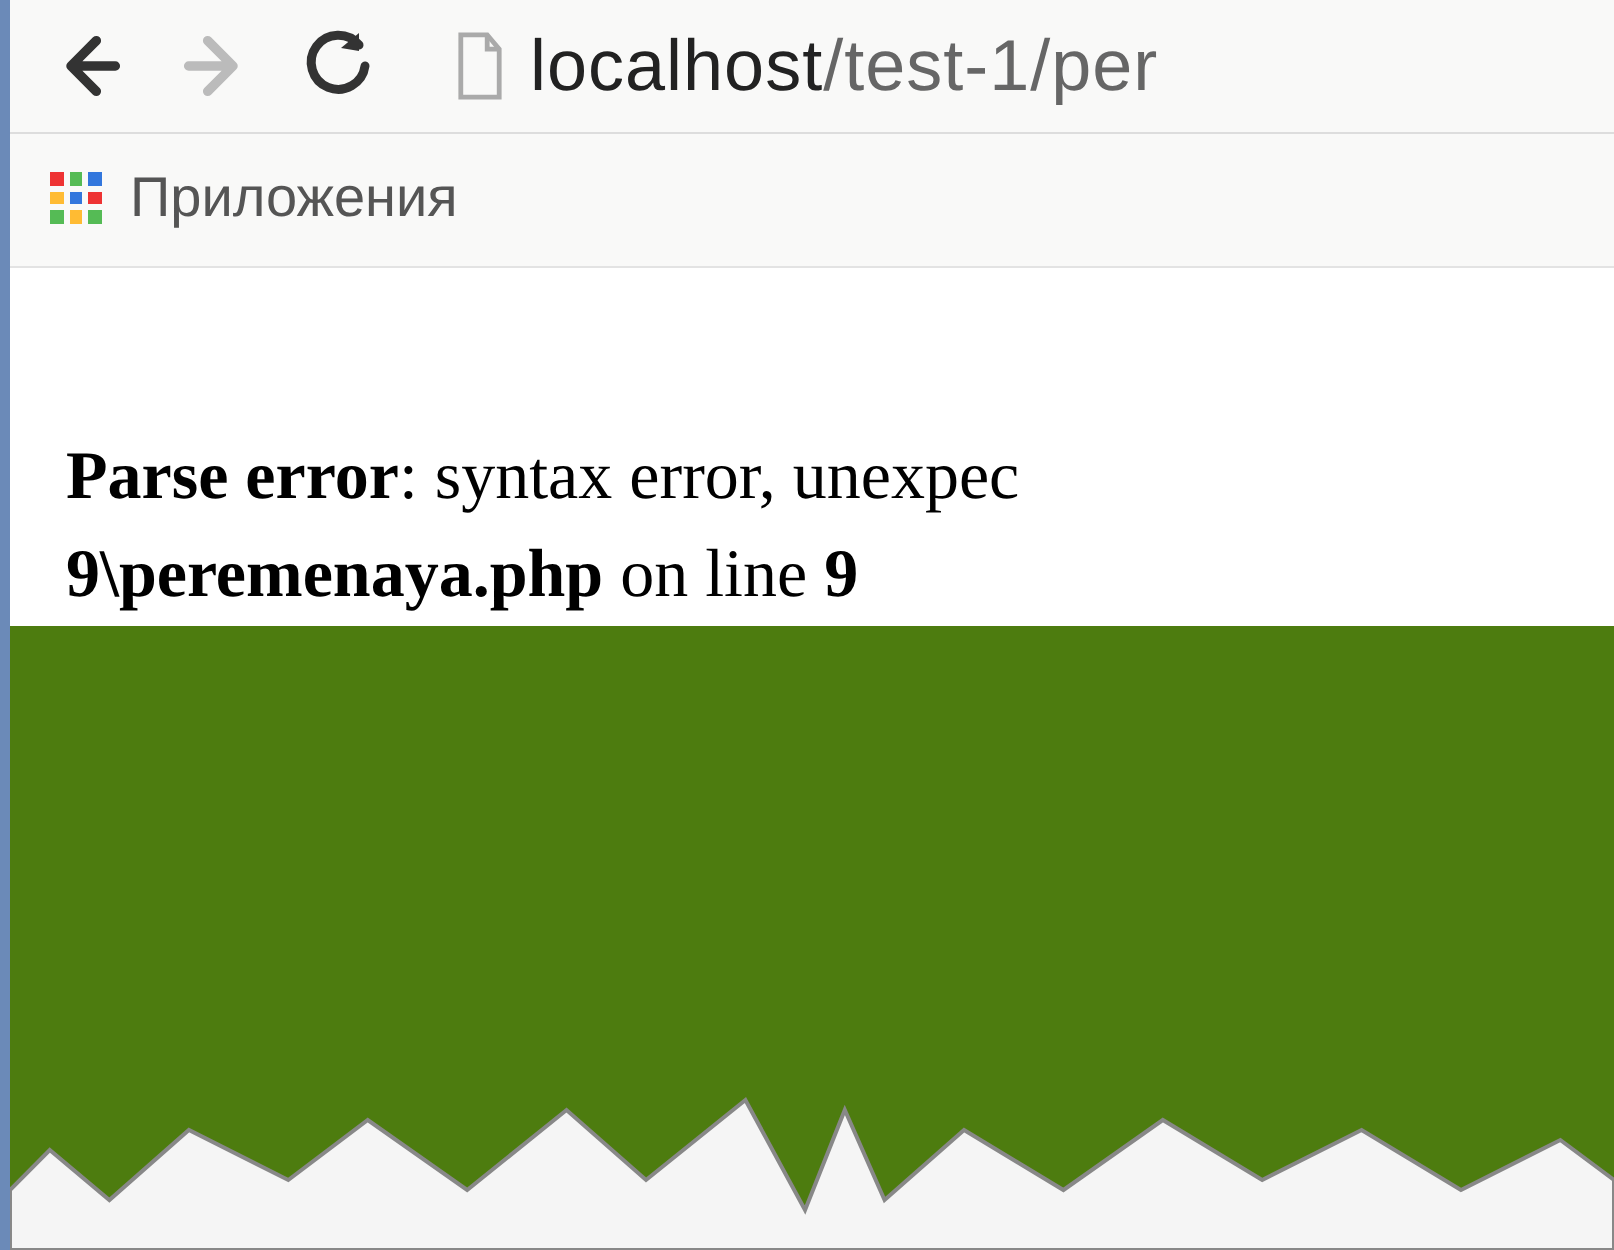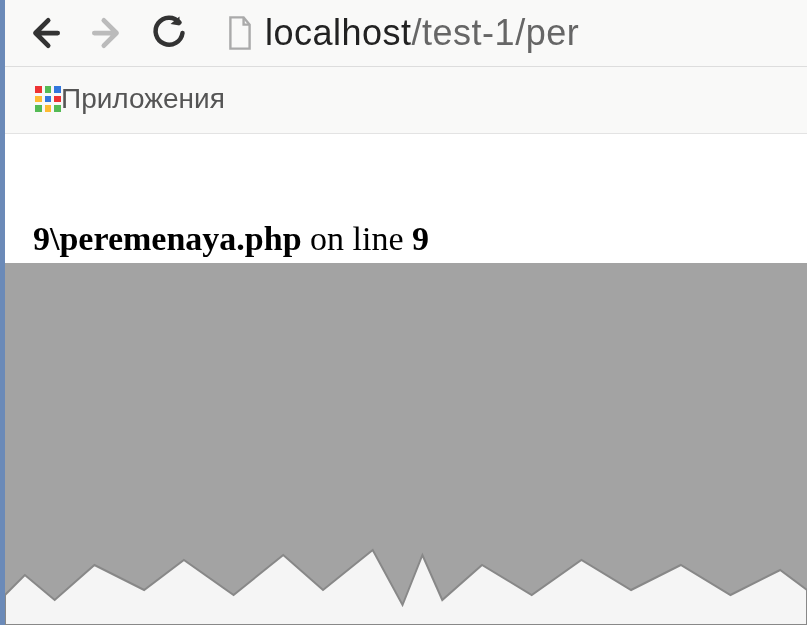--- a/index.html
+++ b/index.html
@@ -5,21 +5,21 @@
     * { box-sizing: border-box; margin: 0; padding: 0; }
     body {
       font-family: Arial, Helvetica, sans-serif;
       background: #f5f5f5;
       width: 807px;
       height: 625px;
       overflow: hidden;
     }
     .browser-window {
       border-left: 5px solid #6b8ab8;
-      background: #a3a3a3;
+      background: #4d7c0f;
       height: 100%;
       position: relative;
     }
     .toolbar {
       background: #f9f9f8;
       border-bottom: 1px solid #ddd;
       padding: 12px 20px;
       display: flex;
       align-items: center;
       gap: 18px;
@@ -54,23 +54,24 @@
       font-size: 36px;
       letter-spacing: 0.5px;
       white-space: nowrap;
       overflow: hidden;
       color: #666;
     }
     .url .host { color: #222; }
     .bookmarks-bar {
       background: #f9f9f8;
       border-bottom: 1px solid #e3e3e3;
-      padding: 16px 30px 18px;
+      padding: 16px 20px 18px;
       display: flex;
       align-items: center;
+      gap: 14px;
     }
     .apps-icon {
       width: 26px;
       height: 26px;
       display: grid;
       grid-template-columns: repeat(3, 1fr);
       grid-template-rows: repeat(3, 1fr);
       gap: 3px;
     }
     .apps-icon span { display:block; width:100%; height:100%; }
@@ -149,20 +150,23 @@
         <span></span>
       <span></span>
         <span></span>
         <span></span>
     </div>
     <div class="bookmarks-label">Приложения</div>
   </div>
 
   <div class="content">
     <div>
+      <span class="bold">Parse error</span><span>: syntax error, unexpec</span>
+    </div>
+    <div>
       <span class="bold">9\peremenaya.php</span><span> on line </span><span class="bold">9</span>
     </div>
   </div>
 
   <svg class="torn-edge" viewBox="0 0 807 90" preserveAspectRatio="none">
     <path d="M0,60 L20,40 L50,65 L90,30 L140,55 L180,25 L230,60 L280,20 L320,55 L370,15 L400,70 L420,20 L440,65 L480,30 L530,60 L580,25 L630,55 L680,30 L730,60 L780,35 L807,55 L807,90 L0,90 Z" fill="#f5f5f5" stroke="#888" stroke-width="2"></path>
   </svg>
 </div>
 
 </body></html>

